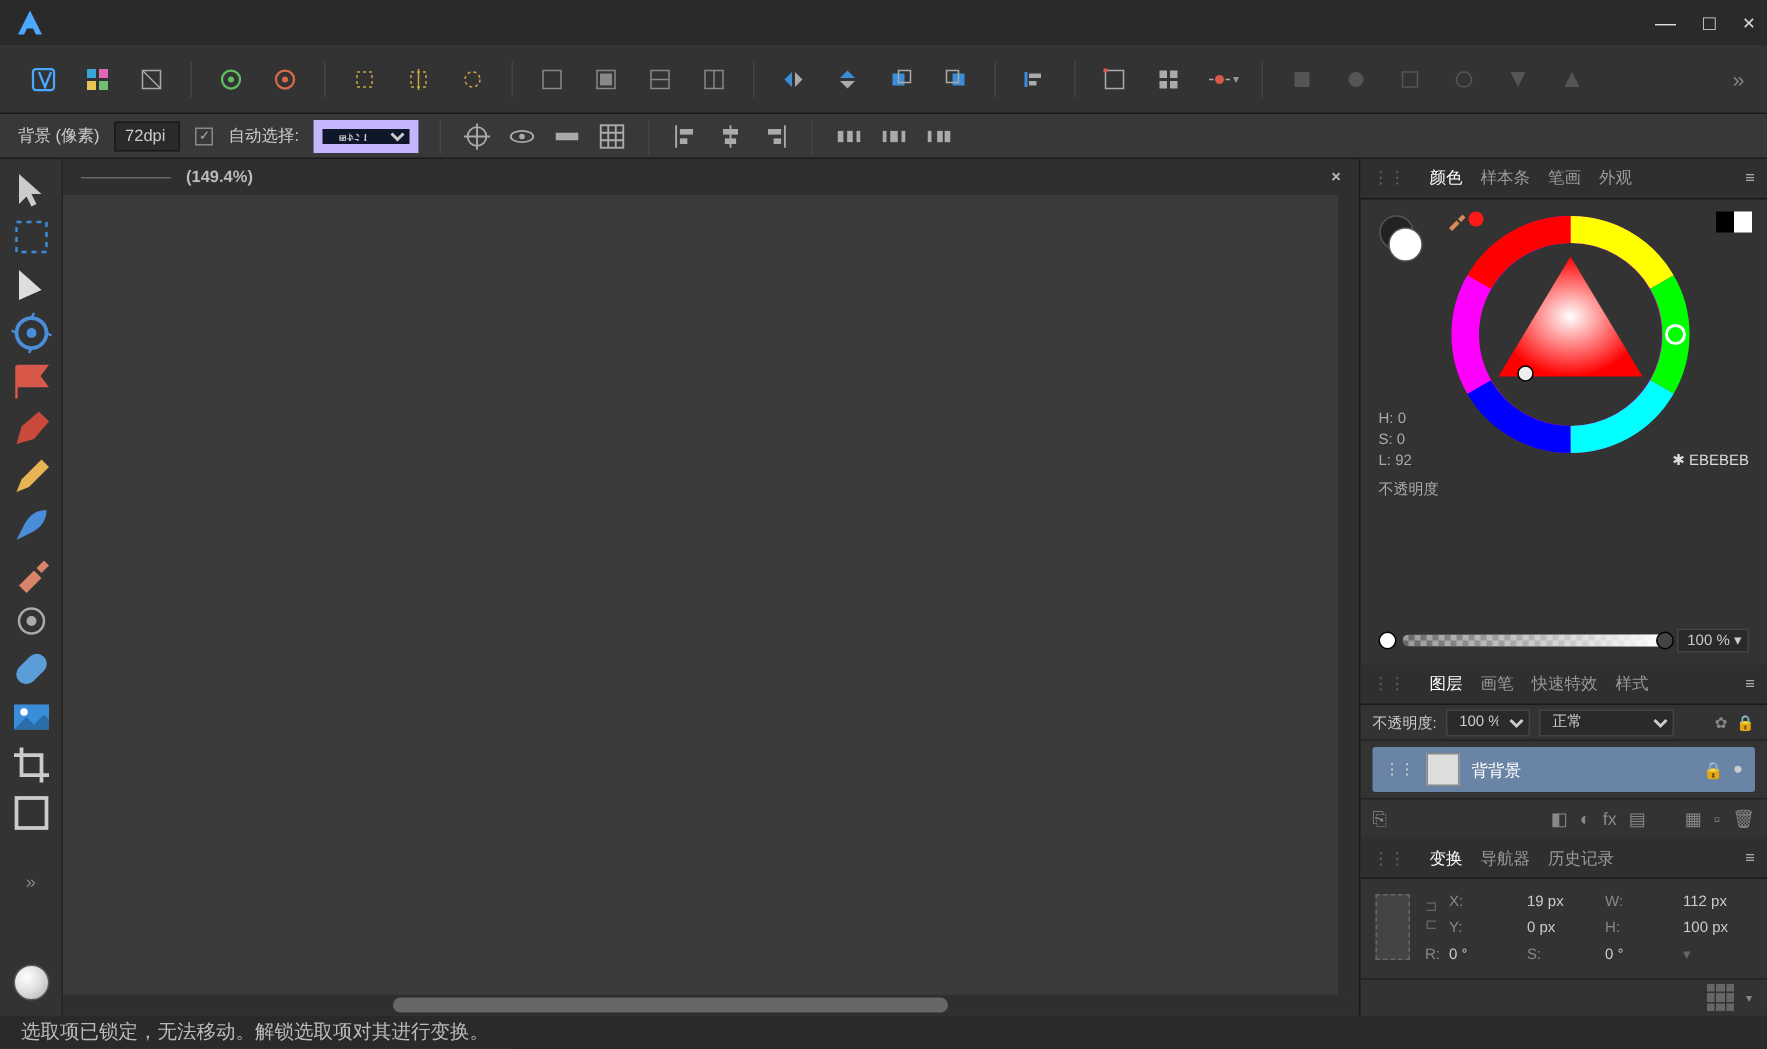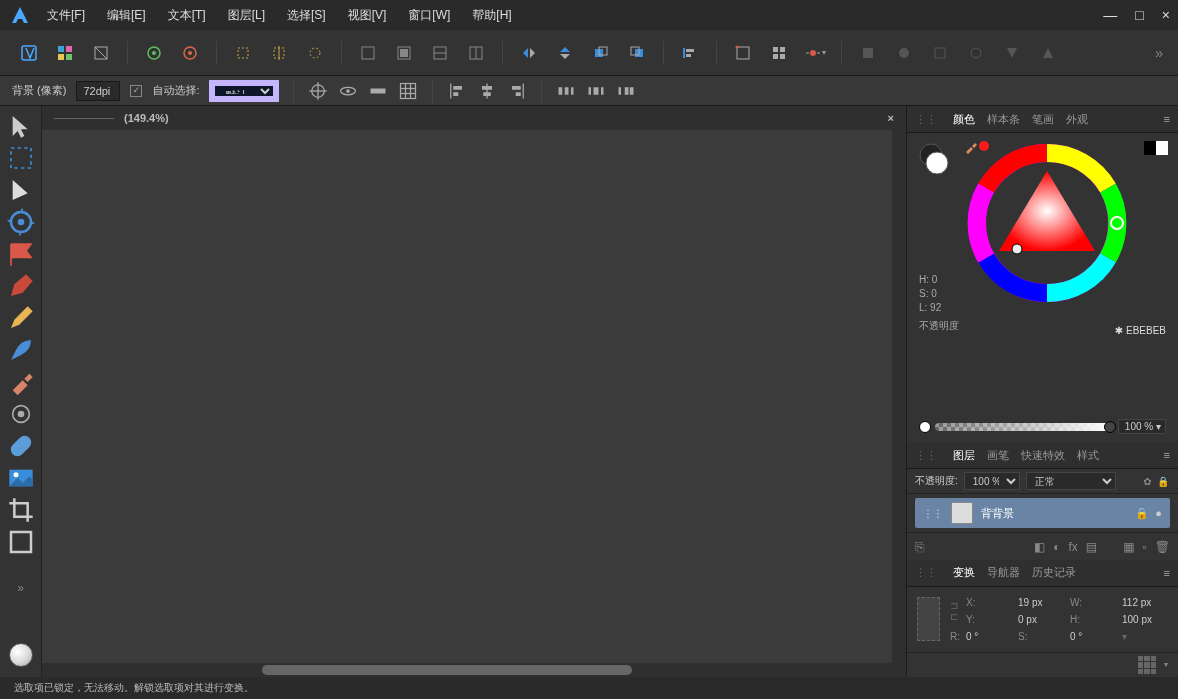--- a/index.html
+++ b/index.html
@@ -31,42 +31,42 @@
 .panels { width:272px; background:#333; border-left:1px solid #1a1a1a; display:flex; flex-direction:column; }
 .panel-tabs { height:28px; background:#2f2f2f; display:flex; align-items:center; padding:0 8px; font-size:11px; gap:12px; border-bottom:1px solid #1a1a1a; position:relative; }
 .panel-tabs .grip { color:#666; margin-right:4px; }
 .panel-tabs span { color:#999; cursor:pointer; }
 .panel-tabs .active { color:#fff; }
 .panel-tabs .opt { position:absolute; right:8px; color:#aaa; }
 .color-panel { padding:10px 12px 8px 12px; position:relative; }
 .wheel { width:160px; height:160px; position:relative; margin-left:48px; }
 .wheel svg { position:absolute; }
 .color-info { font-size:10px; color:#aaa; line-height:14px; position:absolute; left:12px; top:140px; }
-.hex { position:absolute; right:12px; top:168px; font-size:10px; color:#ddd;margin-top:24px; }
+.hex { position:absolute; right:12px; top:168px; font-size:10px; color:#ddd; }
 .opacity-row { display:flex; align-items:center; gap:8px; margin-top:48px; font-size:10px; }
 .opacity-row label { color:#aaa; display:block; position:absolute; top:186px; }
 .opacity-slider { flex:1; height:10px; position:relative; }
 .opacity-track { position:absolute; height:8px; left:16px; right:0; top:1px; background:repeating-conic-gradient(#666 0 25%,#999 0 50%) 0 0/8px 8px; border-radius:4px; }
 .opacity-track::after { content:""; position:absolute; inset:0; border-radius:4px; background:linear-gradient(90deg,transparent,#fff); }
 .opacity-knob { width:12px; height:12px; border-radius:50%; background:#fff; border:1px solid #000; position:absolute; left:0; top:-1px; }
 .opacity-knob2 { width:12px; height:12px; border-radius:50%; background:#444; border:1px solid #000; position:absolute; right:-6px; top:-1px; }
 .opacity-val { background:#2a2a2a; border:1px solid #444; padding:1px 4px; min-width:48px; text-align:right; }
 .layers-toolbar { height:26px; display:flex; align-items:center; padding:0 8px; gap:6px; font-size:10px; border-bottom:1px solid #222; }
 .lselect { background:#2a2a2a; border:1px solid #444; color:#ccc; padding:1px 4px; height:18px; font-size:10px; }
 .layers-list { flex:1; padding:4px 8px; }
 .layer-row { height:30px; background:#6a84a6; display:flex; align-items:center; padding:0 8px; gap:8px; border-radius:2px; color:#fff; font-size:11px; }
 .layer-thumb { width:22px; height:22px; background:#ddd; border:1px solid #888; }
 .layer-icons { margin-left:auto; display:flex; gap:6px; color:#ccc; }
 .layers-bottom { height:28px; display:flex; align-items:center; padding:0 8px; gap:8px; border-top:1px solid #222; color:#888; font-size:12px; }
 .layers-bottom .rgap { flex:1; }
 .transform-body { padding:10px; display:flex; gap:10px; }
 .tf-thumb { width:44px; height:44px; background:#444; border:1px dashed #666; }
 .tf-grid { display:grid; grid-template-columns:auto 1fr auto 1fr auto; gap:6px 6px; font-size:10px; color:#888; align-items:center; }
 .tf-grid input { background:transparent; border:none; color:#ccc; width:46px; font-size:10px; }
-.statusbar { height:22px; background:#2a2a2a; display:flex; align-items:center; padding:0 14px; font-size:10px; color:#bbb; }
+.statusbar { height:22px; background:#2a2a2a; display:flex; align-items:center; padding:0 14px; font-size:13px; color:#bbb; }
 .chk { width:12px; height:12px; border:1px solid #888; display:inline-flex; align-items:center; justify-content:center; color:#aaa; font-size:9px; line-height:1; }
 .swatches-top { position:absolute; top:8px; left:10px; }
 .colorbox { width:24px; height:14px; position:absolute; right:10px; top:8px; display:flex; }
 .colorbox div { flex:1; }
 .colorbox div:first-child { background:#000; }
 .colorbox div:last-child { background:#fff; }
 .toolbar-right { margin-left:auto; color:#888; font-size:14px; cursor:pointer; }
 .arrow-down { font-size:8px; }
 .tool-bottom { margin-top:auto; margin-bottom:8px; }
 .swatch-circle { width:24px; height:24px; border-radius:50%; background:radial-gradient(circle at 35% 35%,#fff,#ddd,#aaa); border:1px solid #555; }
@@ -74,30 +74,20 @@
 .anchor-ico div { background:#666; }
 </style>
 </head>
 <body>
 
 <div class="menubar">
   <div class="logo">
     <svg viewBox="0 0 24 24">
         <path d="M4 20 L12 4 L20 20 L16 20 L14 16 L10 16 L8 20 Z" fill="#4aa8ff"></path>
       </svg>
-  </div>
-  <div class="menu">
-    <span>文件[F]</span>
-    <span>编辑[E]</span>
-    <span>文本[T]</span>
-    <span>图层[L]</span>
-    <span>选择[S]</span>
-    <span>视图[V]</span>
-    <span>窗口[W]</span>
-    <span>帮助[H]</span>
   </div>
   <div class="winctl">
     <span>—</span>
     <span>□</span>
     <span>×</span>
   </div>
 </div>
 
 <div class="toolbar">
   <div class="tbtn">

